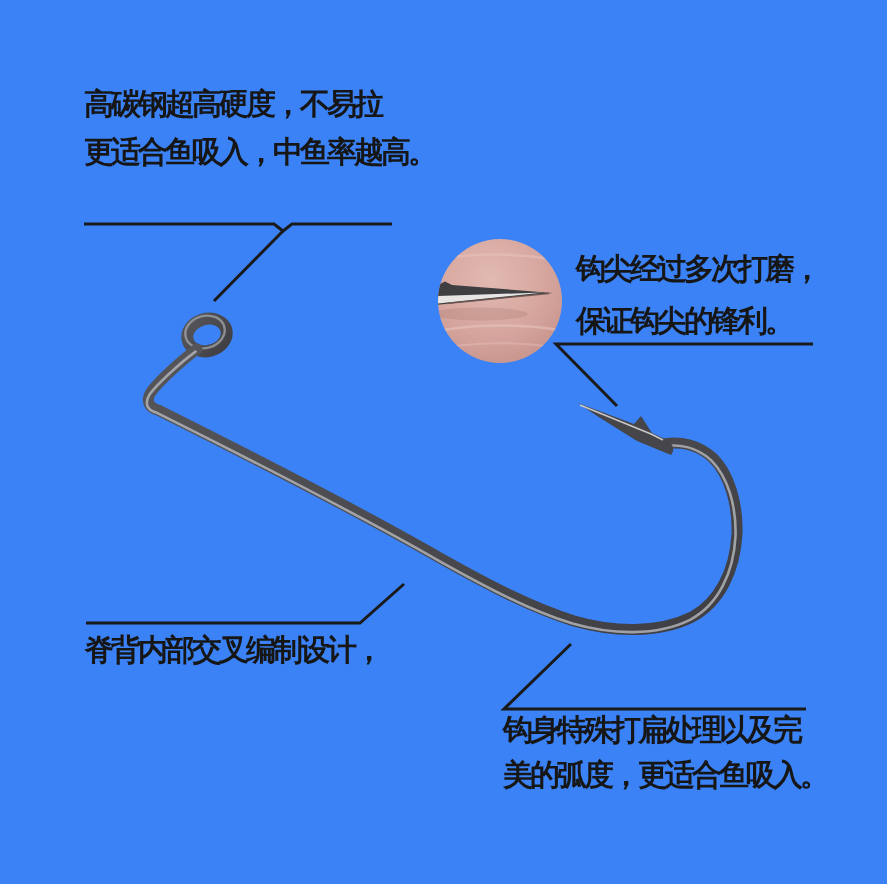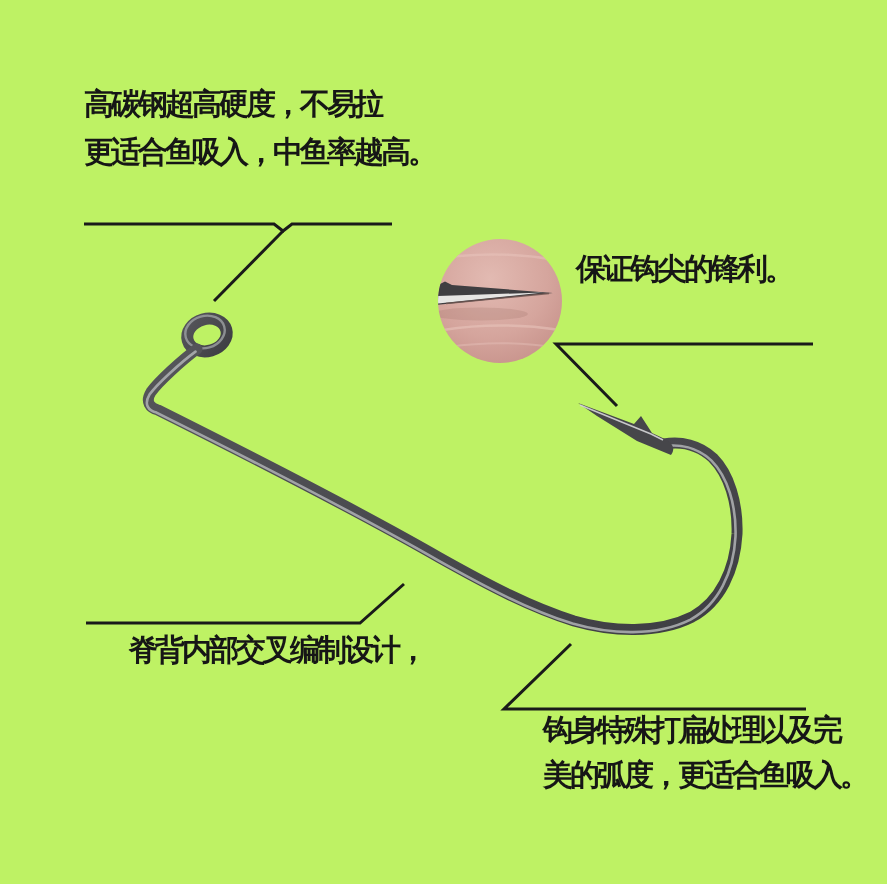--- a/index.html
+++ b/index.html
@@ -1,40 +1,40 @@
 <!DOCTYPE html>
 <html><head>
 <meta charset="utf-8">
 <style>
   html, body { margin: 0; padding: 0; background: #ffffff; }
   .stage {
     position: relative;
     width: 887px;
     height: 884px;
-    background: #bef264;
+    background: #3b82f6;
     overflow: hidden;
     font-family: "DejaVu Sans", sans-serif;
   }
   .gfx {
     position: absolute;
     left: 0; top: 0;
   }
   .ann {
     position: absolute;
     color: #161616;
     font-weight: 800;
     font-size: 30px;
     letter-spacing: -3px;
     white-space: nowrap;
     z-index: 2;
   }
   .ann-tl { left: 84px;  top: 80px;  line-height: 48px; }
   .ann-r  { left: 576px; top: 243px; line-height: 52px; }
-  .ann-bl { left: 84px;  top: 627px; line-height: 46px; margin-left: 44px; }
-  .ann-br { left: 503px; top: 707px; line-height: 45px; margin-left: 40px; }
+  .ann-bl { left: 84px;  top: 627px; line-height: 46px; }
+  .ann-br { left: 503px; top: 707px; line-height: 45px; }
 </style>
 </head>
 <body>
 
 <div class="stage">
 
   <svg class="gfx" width="887" height="884" viewBox="0 0 887 884">
     <defs>
       <radialGradient id="skin" cx="0.42" cy="0.32" r="0.85">
         <stop offset="0" stop-color="#e2bab2"></stop>
@@ -103,20 +103,21 @@
       <path d="M 806 709 L 504 709 L 571 644"></path>
     </g>
   </svg>
 
   <div class="ann ann-tl">
     <div>高碳钢超高硬度，不易拉</div>
     <div>更适合鱼吸入，中鱼率越高。</div>
   </div>
 
   <div class="ann ann-r">
+    <div>钩尖经过多次打磨，</div>
     <div>保证钩尖的锋利。</div>
   </div>
 
   <div class="ann ann-bl">
     <div>脊背内部交叉编制设计，</div>
   </div>
 
   <div class="ann ann-br">
     <div>钩身特殊打扁处理以及完</div>
     <div>美的弧度，更适合鱼吸入。</div>

